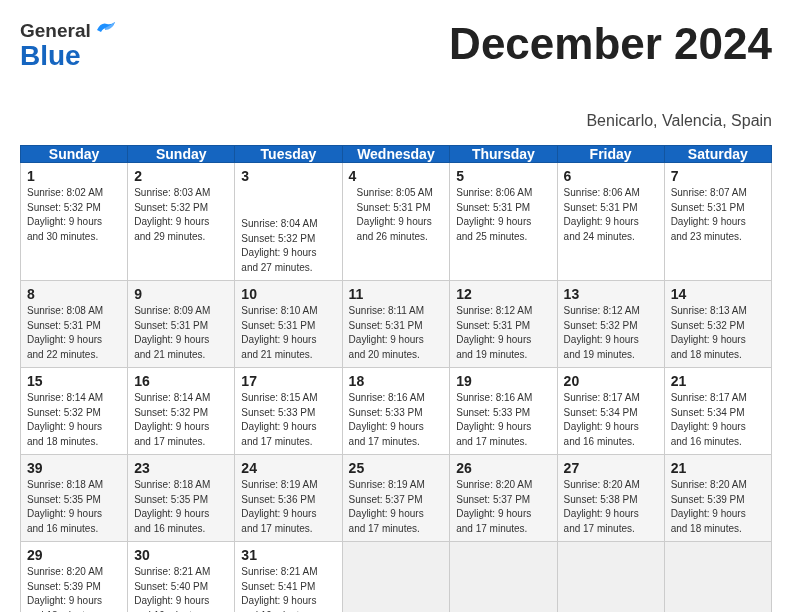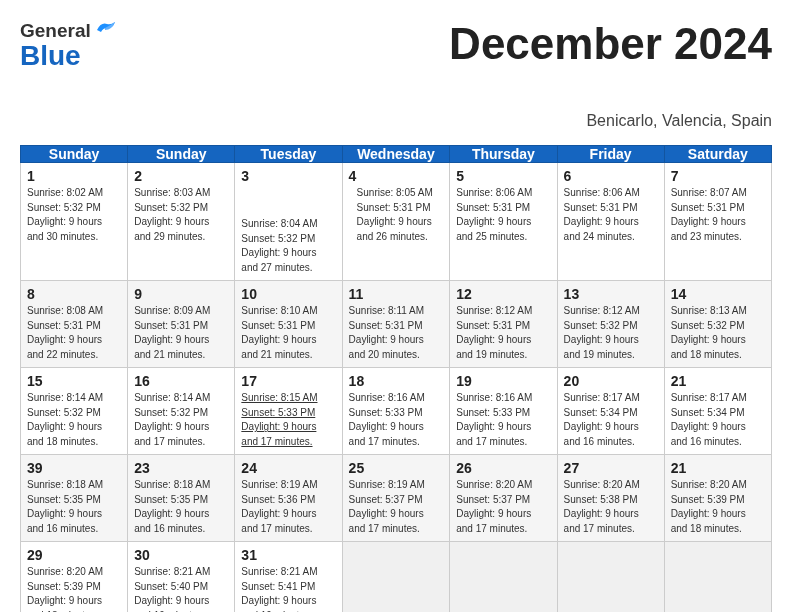--- a/index.html
+++ b/index.html
@@ -228,21 +228,21 @@
         </td>
         <td>
           <span class="day-num">16</span>
           <div class="day-info" style="white-space: pre-line;">Sunrise: 8:14 AM
 Sunset: 5:32 PM
 Daylight: 9 hours
 and 17 minutes.</div>
         </td>
         <td>
           <span class="day-num">17</span>
-          <div class="day-info" style="white-space: pre-line; text-decoration: underline;">Sunrise: 8:15 AM
+          <div class="day-info" style="white-space: pre-line;">Sunrise: 8:15 AM
 Sunset: 5:33 PM
 Daylight: 9 hours
 and 17 minutes.</div>
         </td>
         <td>
           <span class="day-num">18</span>
           <div class="day-info" style="white-space: pre-line;">Sunrise: 8:16 AM
 Sunset: 5:33 PM
 Daylight: 9 hours
 and 17 minutes.</div>

